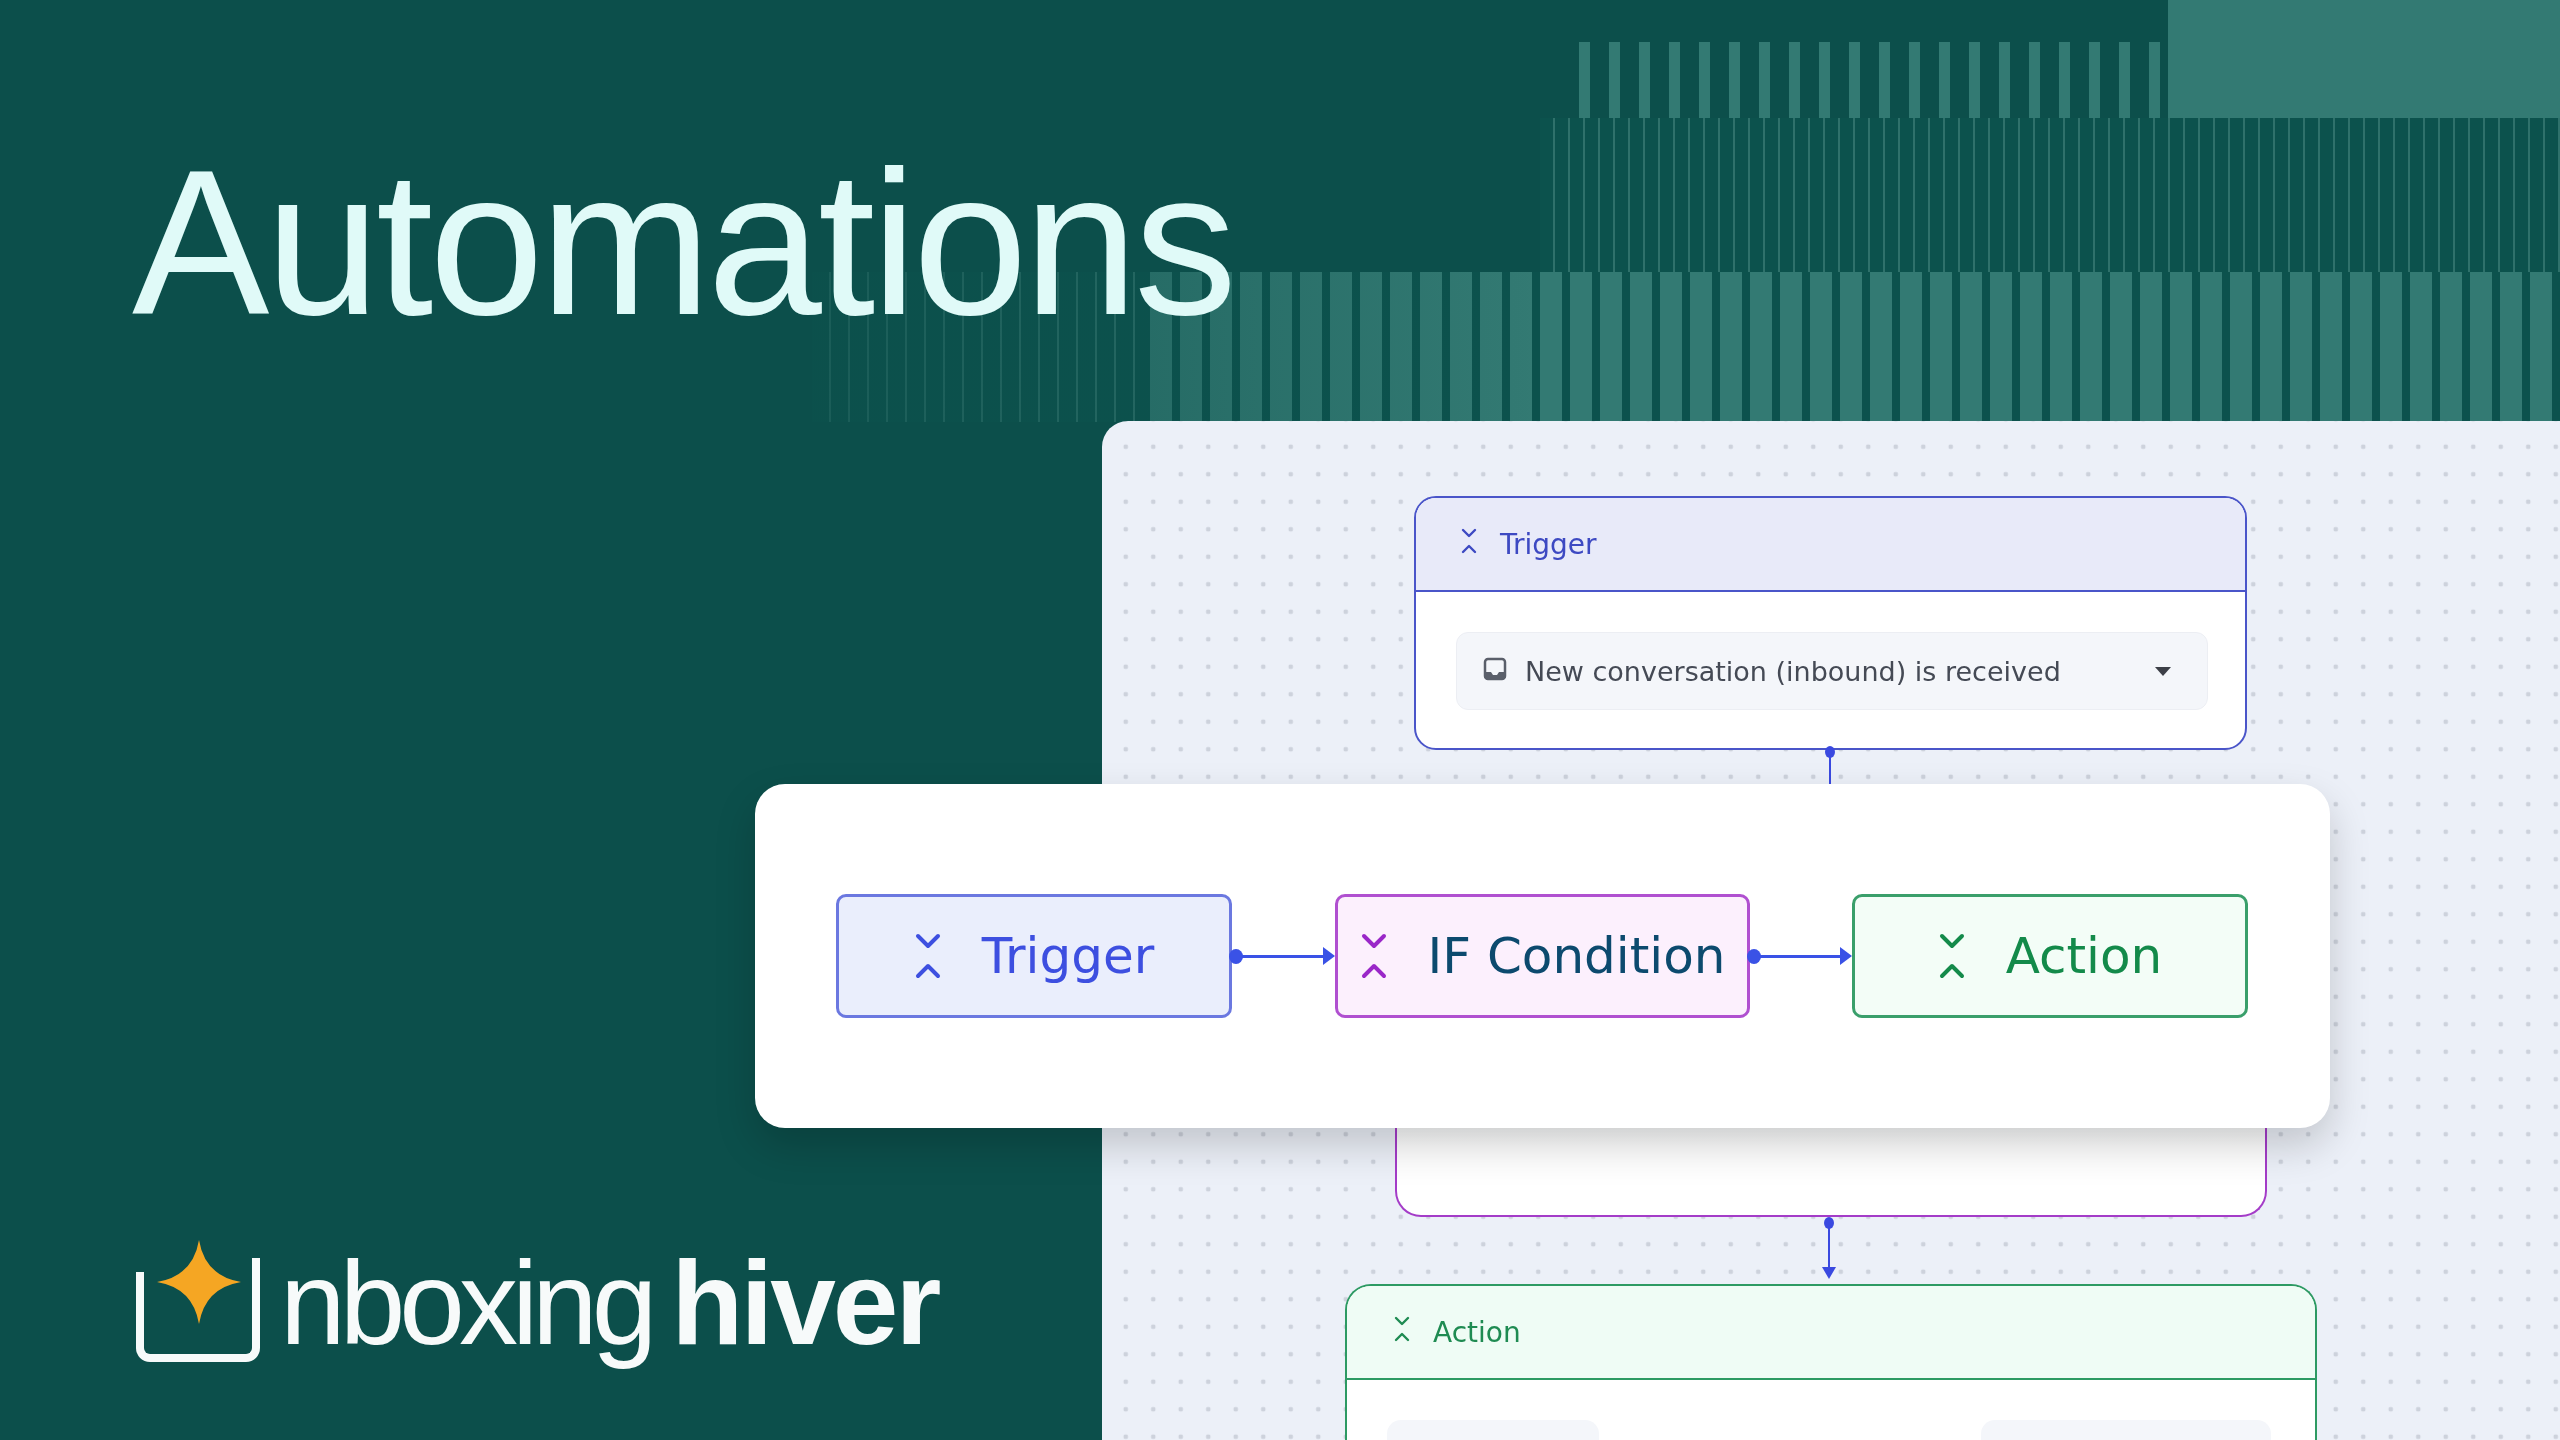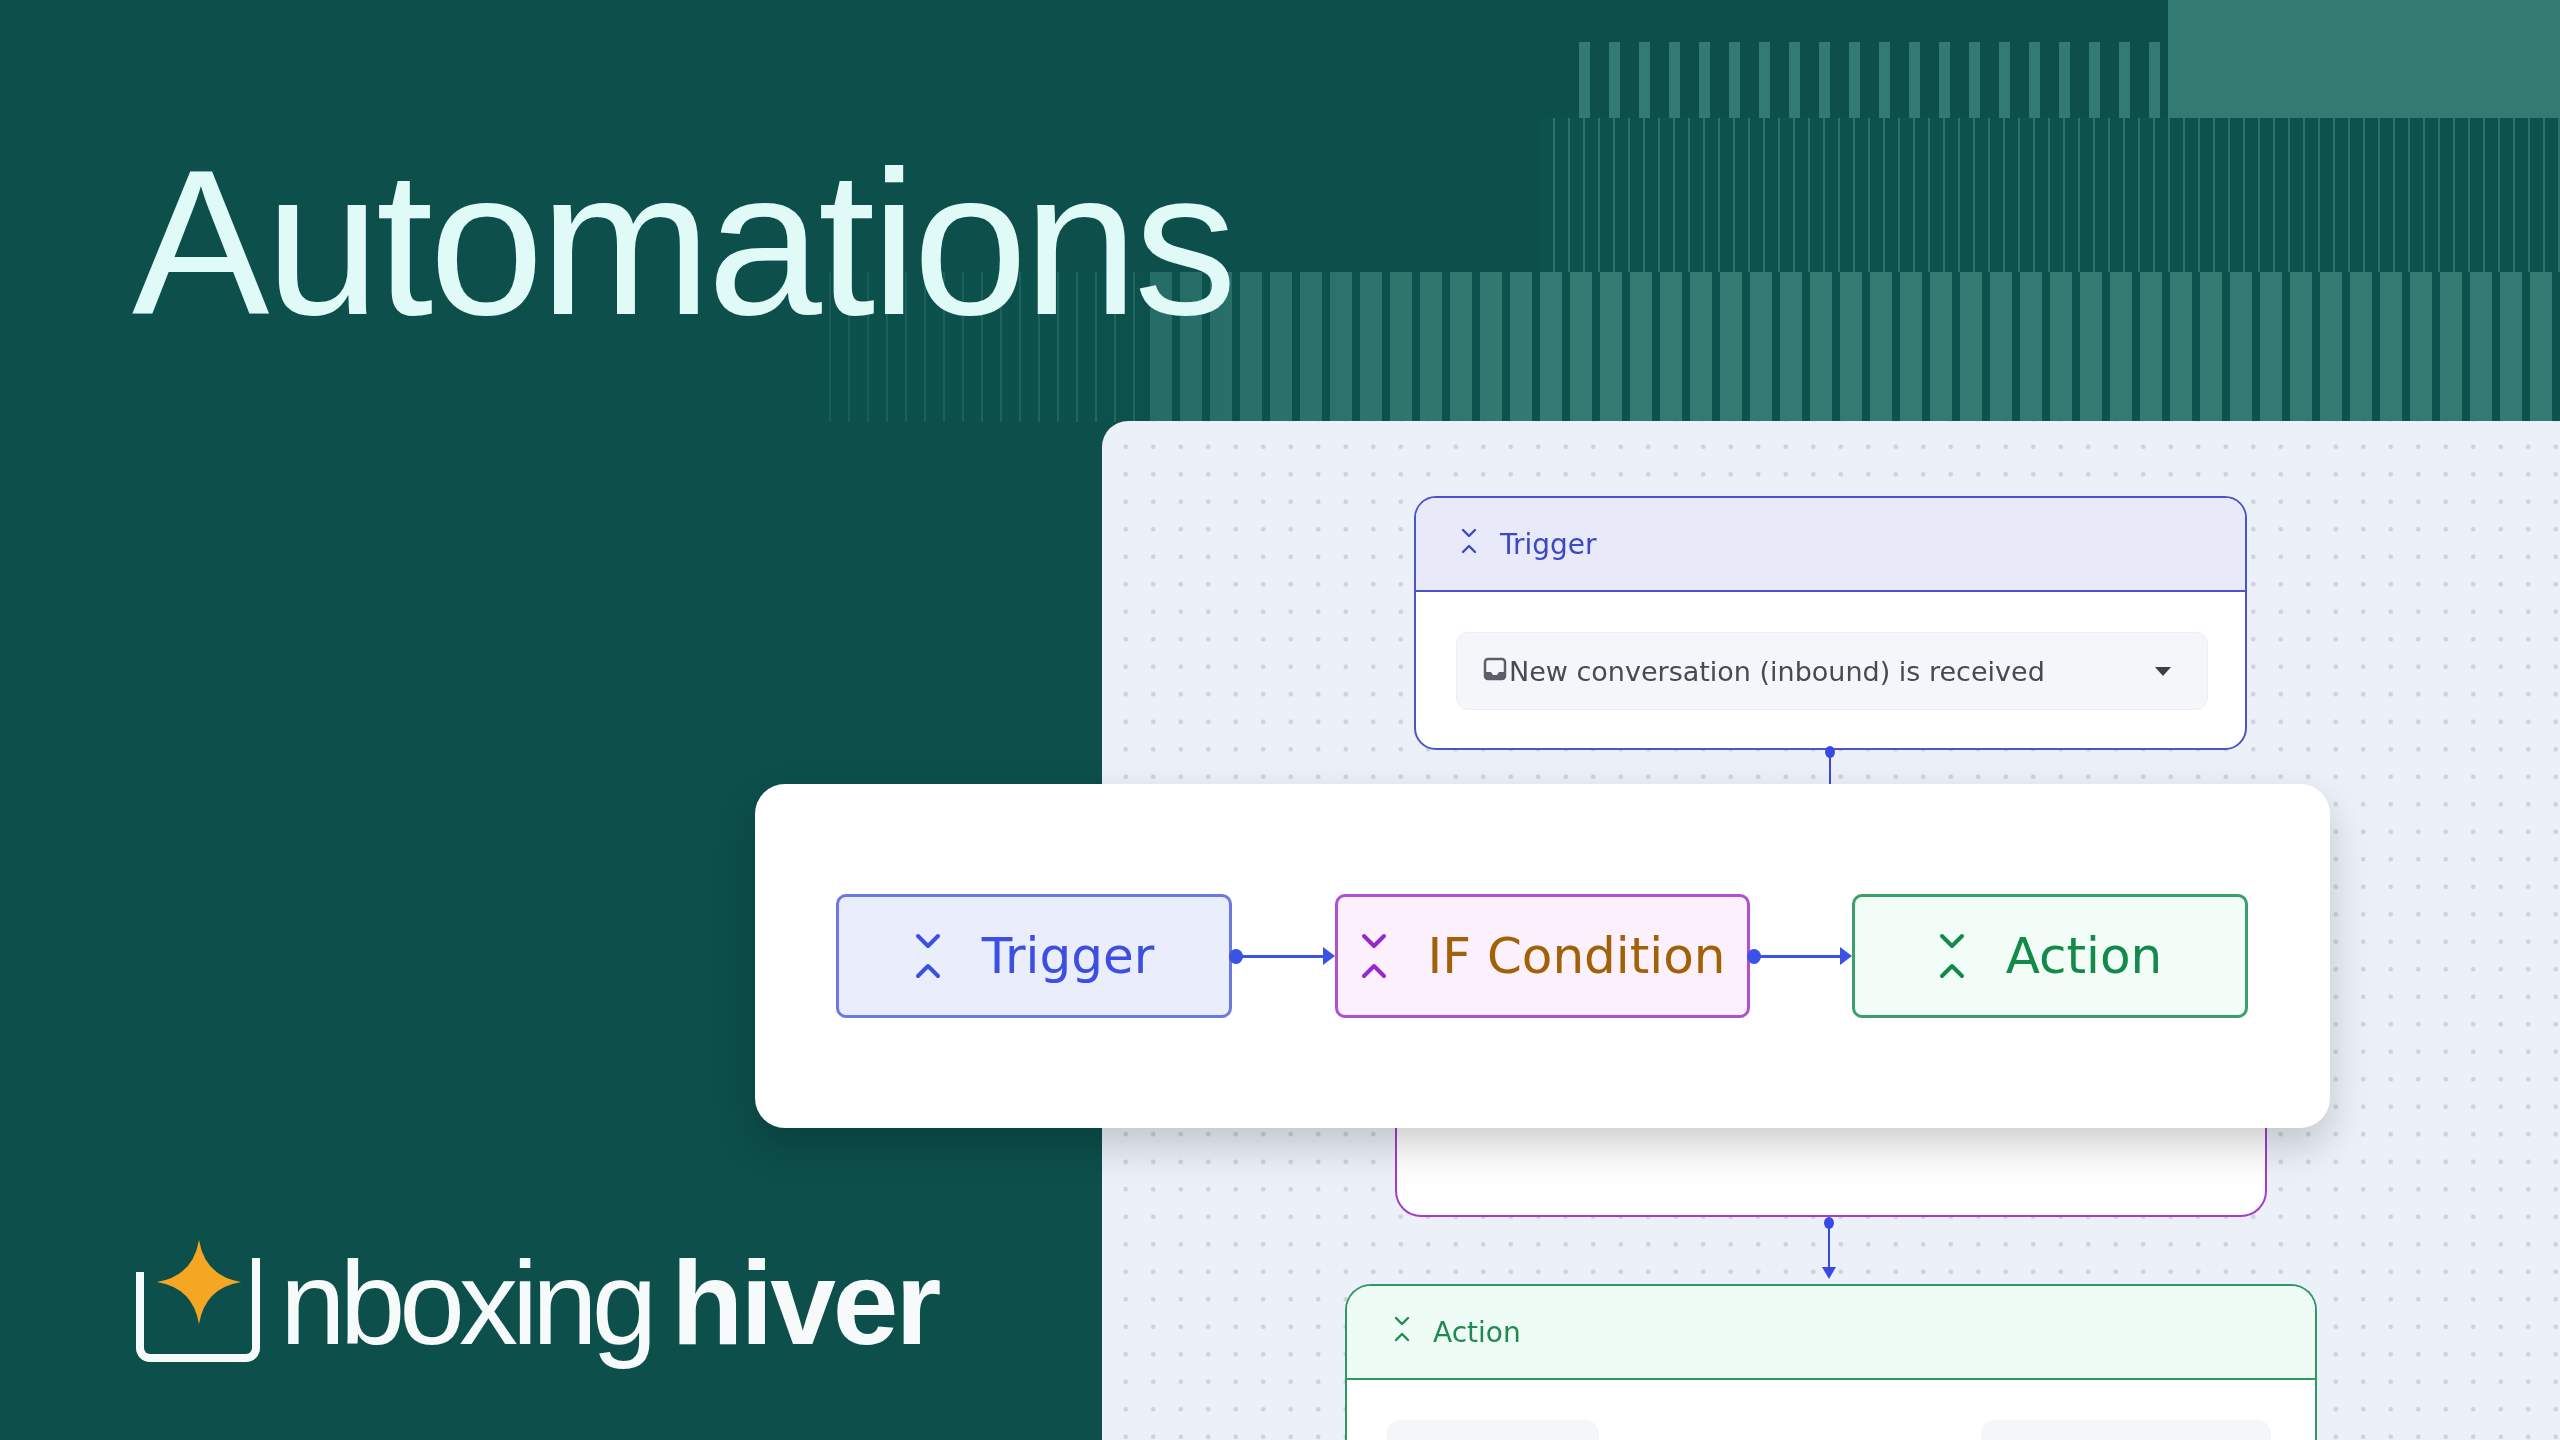--- a/index.html
+++ b/index.html
@@ -67,21 +67,21 @@
     display: flex; align-items: center; gap: 22px;
     padding-left: 44px; font-size: 28px;
   }
   .chev { display: inline-block; }
 
   .trigger-card { left: 312px; top: 75px; width: 833px; height: 254px; border: 2.5px solid #4a55c9; }
   .trigger-card .card-head { height: 94px; background: #e8eaf9; border-bottom: 2.5px solid #4a55c9; color: #3d49c2; }
   .dropdown {
     position: absolute; left: 40px; top: 134px; width: 752px; height: 78px;
     background: #f4f6fa; border: 1px solid #eceef3; border-radius: 12px;
-    display: flex; align-items: center; padding-left: 26px; gap: 2px;
+    display: flex; align-items: center; padding-left: 26px; gap: 18px;
     color: #454a55; font-size: 27px;
   }
   .dropdown .caret { position: absolute; right: 36px; top: 34px; width: 0; height: 0;
     border-left: 8px solid transparent; border-right: 8px solid transparent; border-top: 9px solid #3c3f47; }
   .conn-v { position: absolute; width: 2px; background: #3a49e0; }
   .dot { position: absolute; width: 10px; height: 12px; border-radius: 50%; background: #3a49e0; }
 
   .cond-card { left: 293px; top: 620px; width: 872px; height: 176px; border: 2.5px solid #a43cc8; border-top: none; border-radius: 0 0 26px 26px; background: linear-gradient(180deg, #dbe3e5 0%, #fff 60%); }
   .and-pill {
     position: absolute; left: 190px; top: 18px; width: 200px; height: 42px;
@@ -100,21 +100,21 @@
     background: #fff; border-radius: 30px;
     box-shadow: 0 18px 40px rgba(0,0,0,0.18);
   }
   .flow-box {
     position: absolute; top: 110px; height: 124px;
     border-radius: 10px; border: 3px solid;
     display: flex; align-items: center; justify-content: center; gap: 40px;
     font-size: 50px; font-weight: 500;
   }
   .fb-trigger { left: 81px; width: 396px; border-color: #6b78e0; background: #eaeefc; color: #3d4fe0; }
-  .fb-cond { left: 580px; width: 415px; border-color: #b050d0; background: #fcf0fd; color: #a16207; }
+  .fb-cond { left: 580px; width: 415px; border-color: #b050d0; background: #fcf0fd; color: #0c4a6e; }
   .fb-action { left: 1097px; width: 396px; border-color: #3a9f6b; background: #f3fdf7; color: #138a4a; }
   .h-conn { position: absolute; top: 171px; height: 3px; background: #3a52e6; }
   .h-conn .hd { position: absolute; left: -5px; top: -6px; width: 14px; height: 15px; border-radius: 50%; background: #3a52e6; }
   .h-conn .ar { position: absolute; right: -3px; top: -8px; width: 0; height: 0;
     border-top: 9px solid transparent; border-bottom: 9px solid transparent; border-left: 12px solid #3a52e6; }
 
   
   .logo { position: absolute; left: 133px; top: 1244px; height: 134px; display: flex; align-items: flex-start; gap: 35px; }
   .logo-box { position: relative; width: 128px; height: 106px; margin-top: 14px; }
   .logo-box .frame { position: absolute; left: 3px; top: 0; width: 124px; height: 104px;

